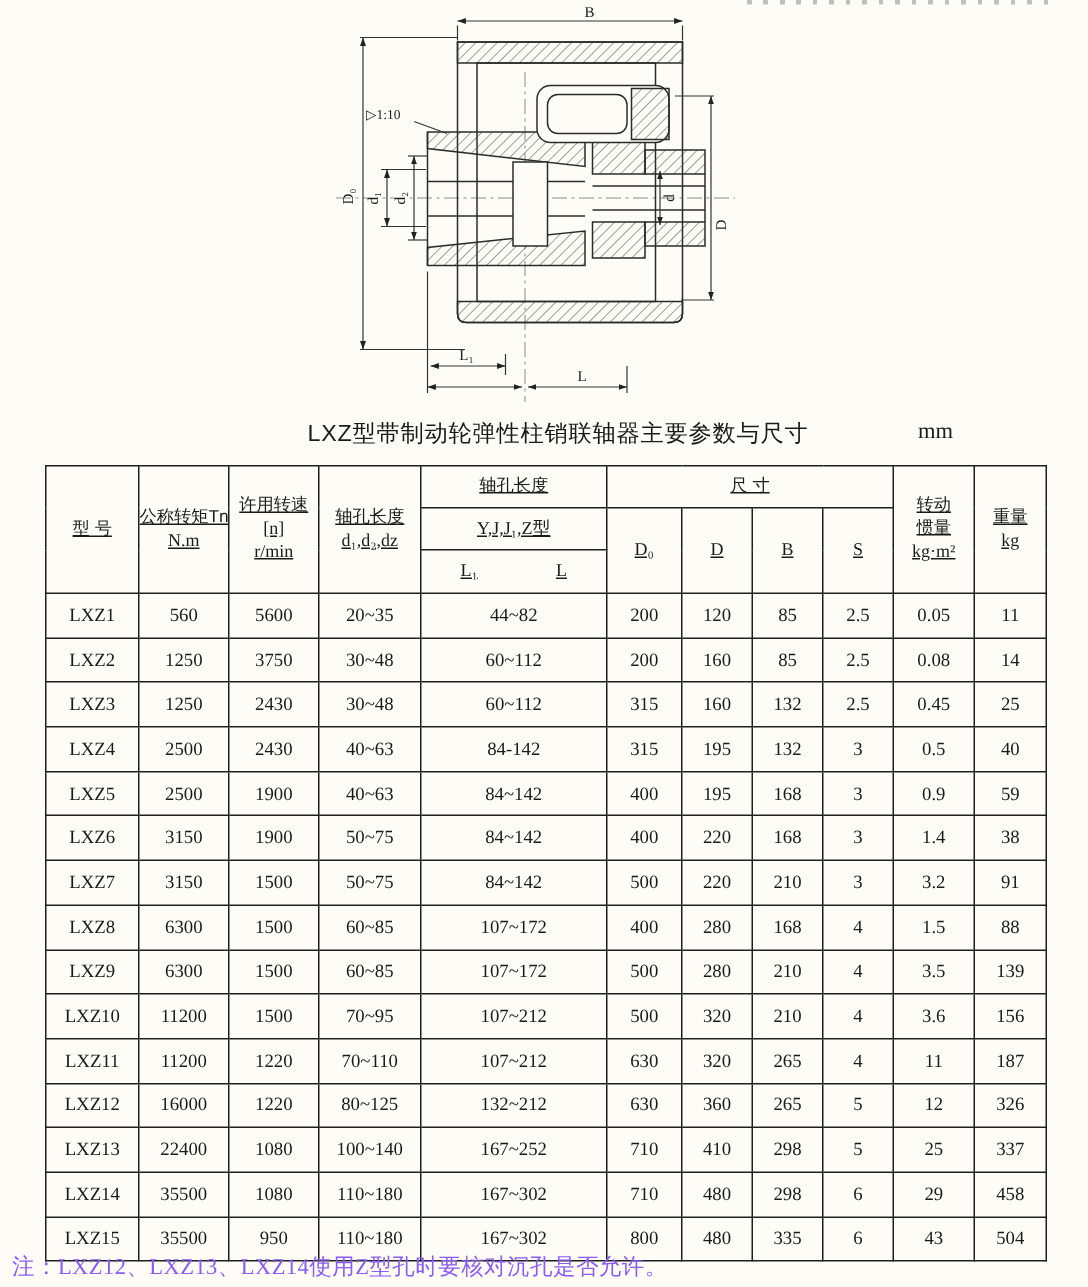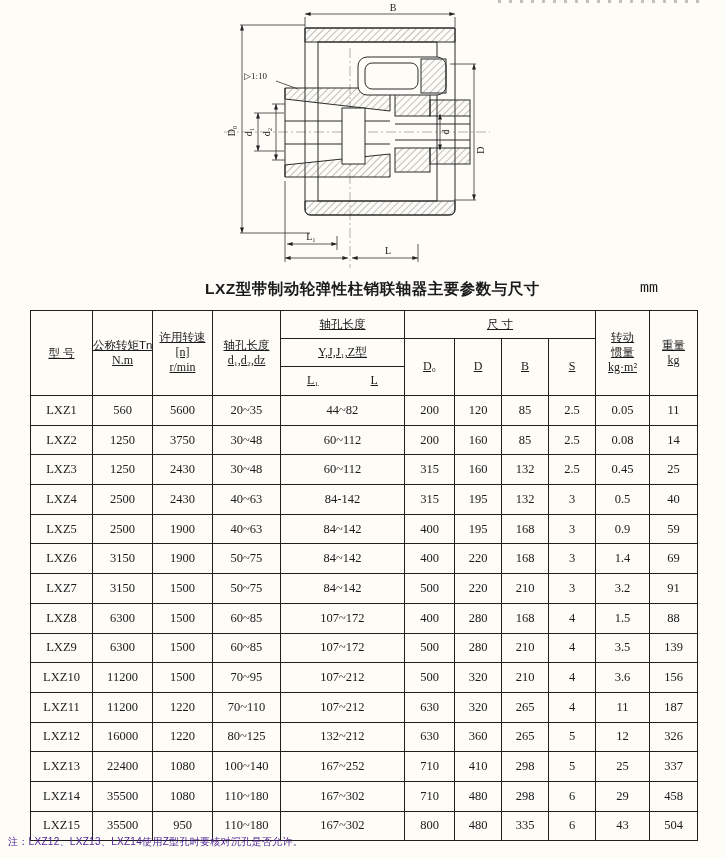--- a/index.html
+++ b/index.html
@@ -24,26 +24,26 @@
   svg.drawing{position:absolute;left:218px;top:0;}
   svg.drawing text{
     font-family:"Liberation Serif","DejaVu Serif",serif;
     font-size:10px;fill:#222;
   }
   svg.drawing text.small{font-size:9px;}
 
   
   .title{
     position:absolute;top:279px;left:205px;
-    font-size:15.5px;font-weight:bold;letter-spacing:.5px;
+    font-size:15.5px;font-weight:normal;letter-spacing:.5px;
     font-family:"Liberation Sans","DejaVu Sans",sans-serif;
   }
   .unit{
     position:absolute;top:280px;left:612px;
-    font-size:15px;font-family:Liberation Mono, monospace;margin-left:28px;
+    font-size:15px;font-family:Liberation Serif, serif;
   }
 
   
   table.params{
     position:absolute;left:30px;top:310px;width:667px;
     border-collapse:collapse;table-layout:fixed;
     border:1.5px solid #1f1f1f;
   }
   .params th,.params td{
     border:1px solid #1f1f1f;
@@ -60,23 +60,23 @@
   .params tbody td{
     font-family:"Liberation Serif","DejaVu Serif",serif;
     font-size:12.5px;height:28.7px;
   }
   .l1l{display:flex;justify-content:space-around;align-items:center;}
   .l1l span{font-family:"Liberation Serif","DejaVu Serif",serif;font-size:12px;}
 
   
   .note{
     position:absolute;left:8px;top:835px;
-    font-size:10px;letter-spacing:.3px;
-    font-family:Liberation Sans, sans-serif;
-    color:#4c1d95;
+    font-size:15px;letter-spacing:.3px;
+    font-family:Liberation Serif, serif;
+    color:#8b5cf6;
   }
 </style>
 </head>
 <body>
 
 <div class="page">
 
   <div class="top-remnant"></div>
 
   <svg class="drawing" width="292" height="272" viewBox="0 0 292 272">
@@ -307,21 +307,21 @@
           <td>LXZ6</td>
           <td>3150</td>
           <td>1900</td>
           <td>50~75</td>
           <td>84~142</td>
           <td>400</td>
           <td>220</td>
           <td>168</td>
           <td>3</td>
           <td>1.4</td>
-          <td>69</td>
+          <td>38</td>
         </tr>
         <tr>
           <td>LXZ7</td>
           <td>3150</td>
           <td>1500</td>
           <td>50~75</td>
           <td>84~142</td>
           <td>500</td>
           <td>220</td>
           <td>210</td>

